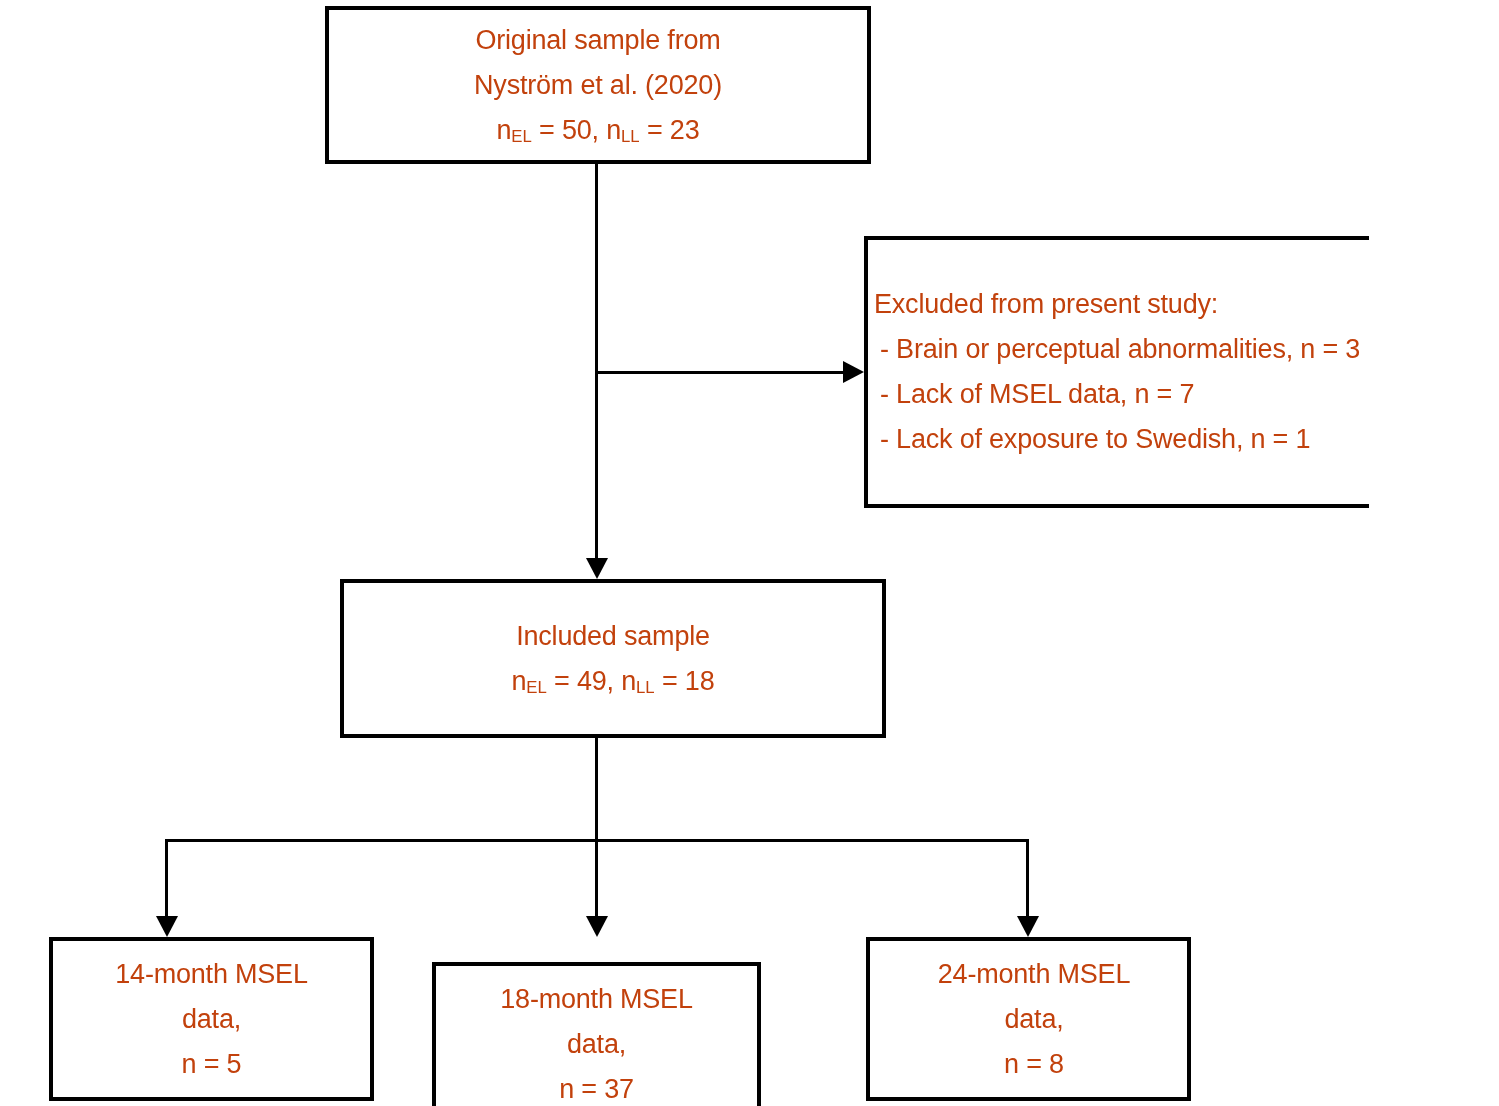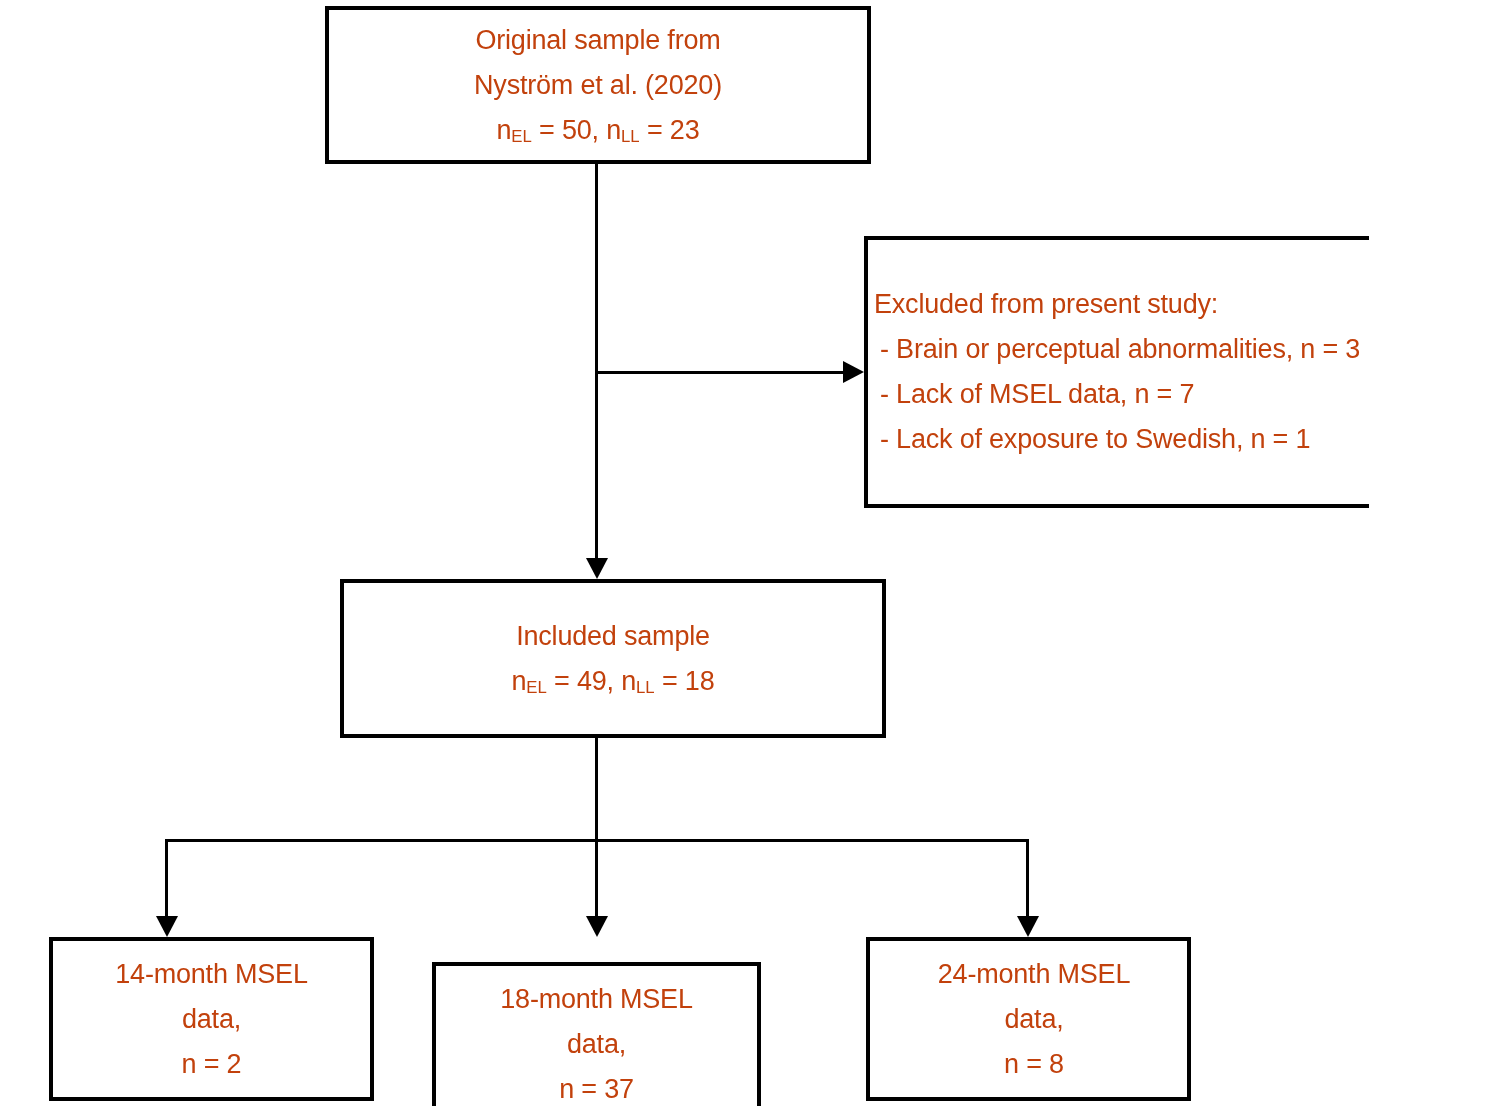--- a/index.html
+++ b/index.html
@@ -76,21 +76,21 @@
   </div>
 
   <div class="box center" id="included-box">
     <div>Included sample</div>
     <div><span>n</span><sub>EL</sub><span> = 49, </span><span>n</span><sub>LL</sub><span> = 18</span></div>
   </div>
 
   <div class="box center" id="box-14">
     <div>14-month MSEL</div>
     <div>data,</div>
-    <div>n = 2</div>
+    <div>n = 5</div>
   </div>
   <div class="box center" id="box-18">
     <div>18-month MSEL</div>
     <div>data,</div>
     <div>n = 37</div>
   </div>
   <div class="box center" id="box-24">
     <div>24-month MSEL</div>
     <div>data,</div>
     <div>n = 8</div>

